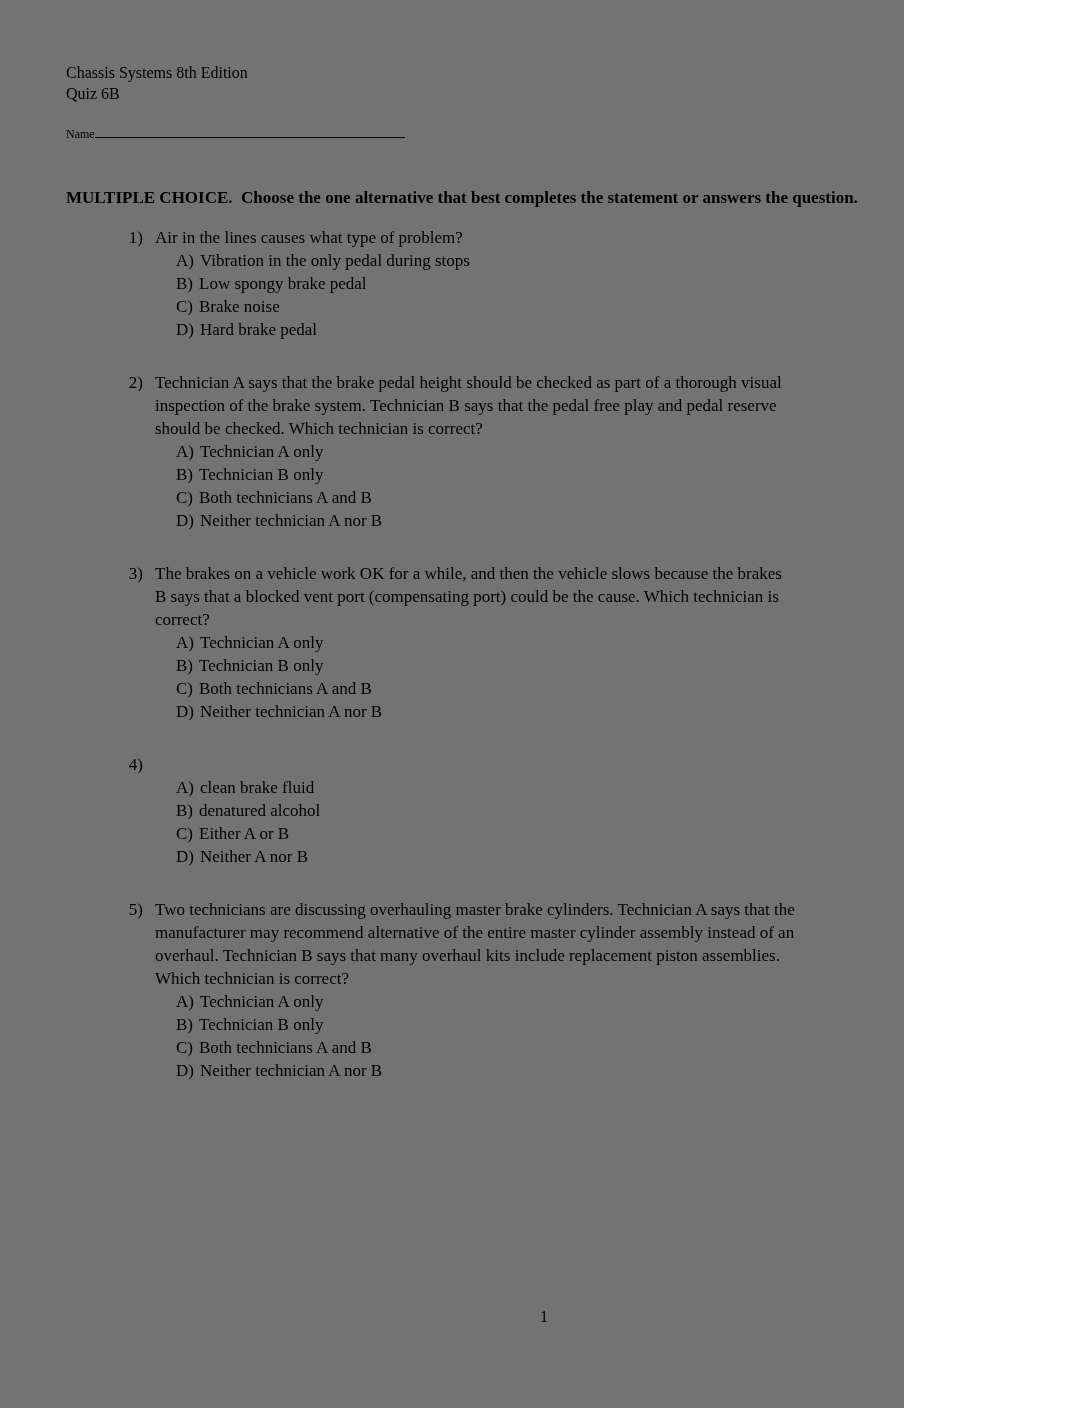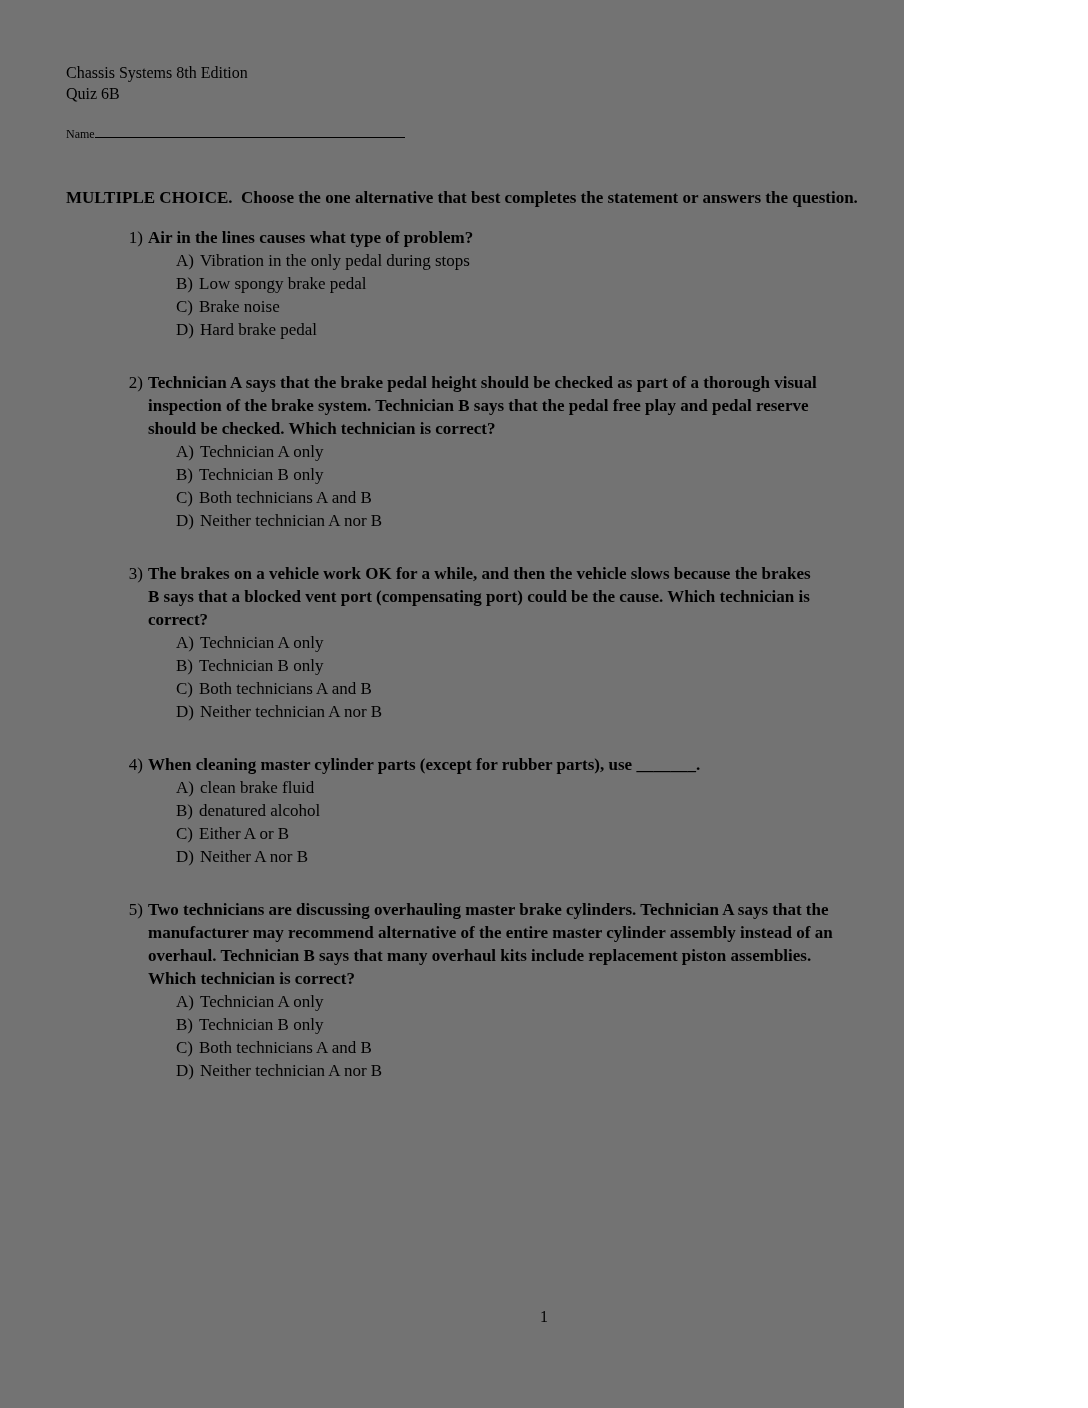--- a/index.html
+++ b/index.html
@@ -50,21 +50,21 @@
     font-size: 17px;
     line-height: 23px;
   }
   .question { position: relative; margin-bottom: 30px; }
   .q-row { display: flex; align-items: flex-start; }
   .q-num {
     flex: 0 0 143px;
     width: 143px;
     text-align: right;
   }
-  .q-body { margin-left: 5px; width: 800px; font-weight: bold; }
+  .q-body { margin-left: 12px; width: 800px; }
   .q-line { white-space: nowrap; }
   .options { margin-left: 176px; }
   .option { display: flex; white-space: nowrap; }
   .opt-label { margin-right: 6px; }
   .q-answer {
     position: absolute;
     left: 930px;
     top: 0;
     display: flex;
     align-items: flex-start;
@@ -195,23 +195,20 @@
           <div class="option">
             <span class="opt-label">D)</span>
             <span class="opt-text">Neither technician A nor B</span>
           </div>
         </div>
   </div>
 
   <div class="question">
     <div class="q-row">
       <div class="q-num">4)</div>
-      <div class="q-body">
-            <div class="q-line">When cleaning master cylinder parts (except for rubber parts), use _______.</div>
-          </div>
       <div class="q-answer">
         <span class="q-ans-num">4)</span>
         <span class="q-ans-line"></span>
       </div>
     </div>
     <div class="options">
           <div class="option">
             <span class="opt-label">A)</span>
             <span class="opt-text">clean brake fluid</span>
           </div>

